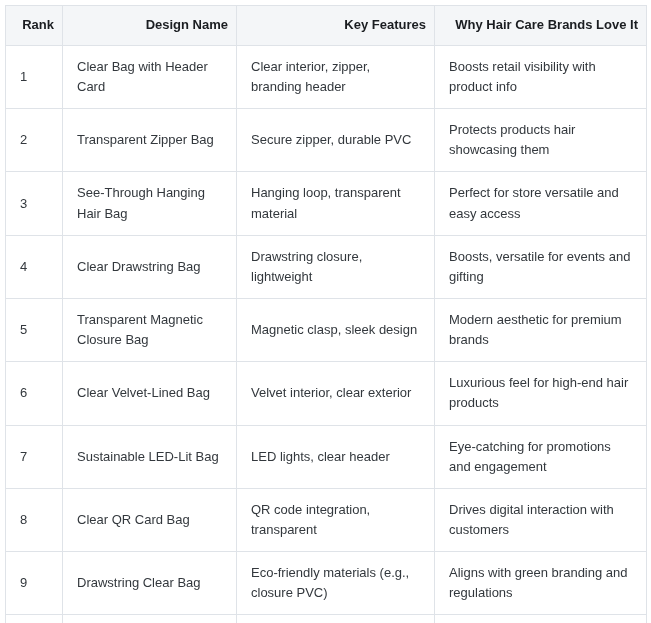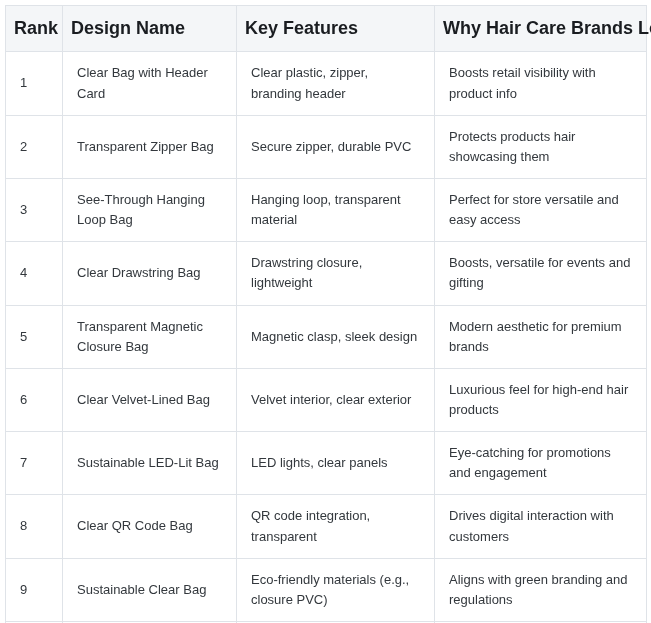--- a/index.html
+++ b/index.html
@@ -27,23 +27,23 @@
   }
   table.data-table col.c-rank  { width: 57px; }
   table.data-table col.c-name  { width: 174px; }
   table.data-table col.c-feat  { width: 198px; }
   table.data-table col.c-why   { width: 212px; }
 
   thead th {
     background: #f4f6f8;
     border: 1px solid #dfe3e8;
     color: #1a1d21;
-    font-size: 18px;
+    font-size: 13px;
     font-weight: bold;
-    text-align: left;
+    text-align: right;
     padding: 11px 8px;
     line-height: 1.3;
     white-space: nowrap;
   }
   thead th.th-rank { }
 
   tbody td {
     border: 1px solid #dfe3e8;
     color: #33383d;
     font-size: 13px;
@@ -74,32 +74,32 @@
         <th class="th-rank">Rank</th>
         <th>Design Name</th>
         <th>Key Features</th>
         <th>Why Hair Care Brands Love It</th>
       </tr>
     </thead>
     <tbody>
       <tr>
         <td class="td-rank">1</td>
         <td>Clear Bag with Header Card</td>
-        <td>Clear plastic, zipper, branding header</td>
+        <td>Clear interior, zipper, branding header</td>
         <td>Boosts retail visibility with product info</td>
       </tr>
       <tr>
         <td class="td-rank">2</td>
         <td>Transparent Zipper Bag</td>
         <td>Secure zipper, durable PVC</td>
         <td>Protects products hair showcasing them</td>
       </tr>
       <tr>
         <td class="td-rank">3</td>
-        <td>See-Through Hanging Loop Bag</td>
+        <td>See-Through Hanging Hair Bag</td>
         <td>Hanging loop, transparent material</td>
         <td>Perfect for store versatile and easy access</td>
       </tr>
       <tr>
         <td class="td-rank">4</td>
         <td>Clear Drawstring Bag</td>
         <td>Drawstring closure, lightweight</td>
         <td>Boosts, versatile for events and gifting</td>
       </tr>
       <tr>
@@ -110,32 +110,32 @@
       </tr>
       <tr>
         <td class="td-rank">6</td>
         <td>Clear Velvet-Lined Bag</td>
         <td>Velvet interior, clear exterior</td>
         <td>Luxurious feel for high-end hair products</td>
       </tr>
       <tr>
         <td class="td-rank">7</td>
         <td>Sustainable LED-Lit Bag</td>
-        <td>LED lights, clear panels</td>
+        <td>LED lights, clear header</td>
         <td>Eye-catching for promotions and engagement</td>
       </tr>
       <tr>
         <td class="td-rank">8</td>
-        <td>Clear QR Code Bag</td>
+        <td>Clear QR Card Bag</td>
         <td>QR code integration, transparent</td>
         <td>Drives digital interaction with customers</td>
       </tr>
       <tr>
         <td class="td-rank">9</td>
-        <td>Sustainable Clear Bag</td>
+        <td>Drawstring Clear Bag</td>
         <td>Eco-friendly materials (e.g., closure PVC)</td>
         <td>Aligns with green branding and regulations</td>
       </tr>
       <tr>
         <td class="td-rank">10</td>
         <td>Unique Shape Clear Bag</td>
         <td>Custom shapes, transparent</td>
         <td>Memorable design for standout branding</td>
       </tr>
     </tbody>

